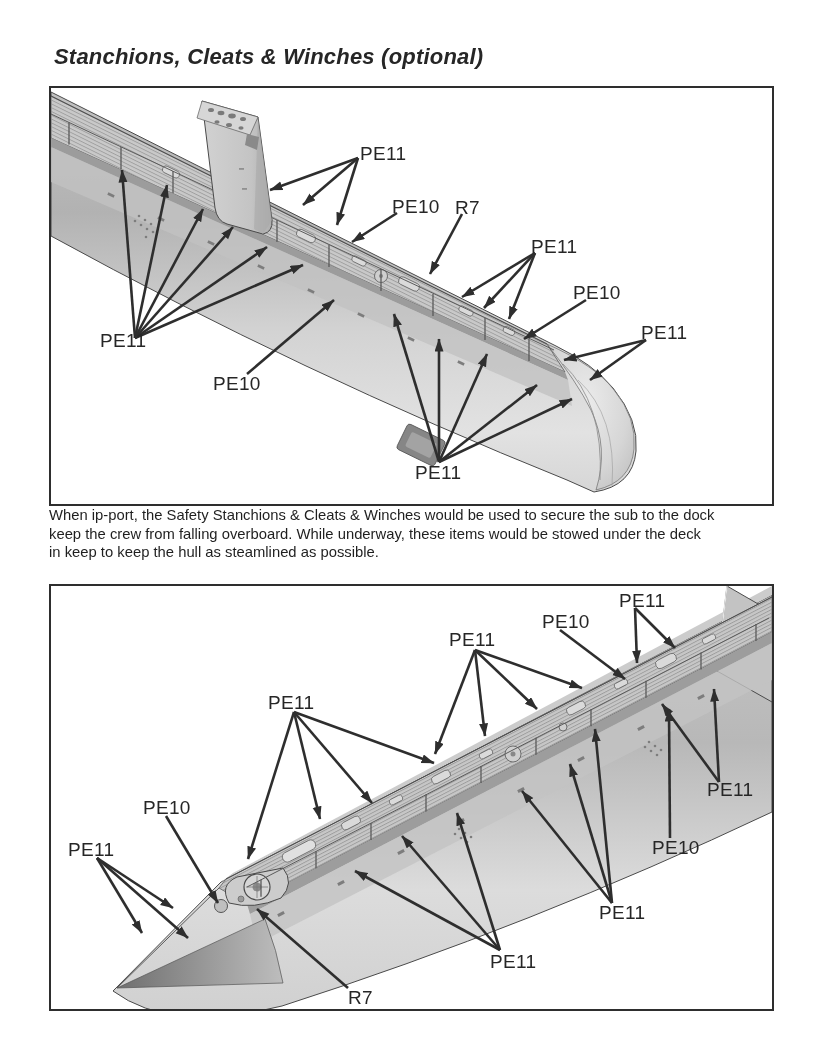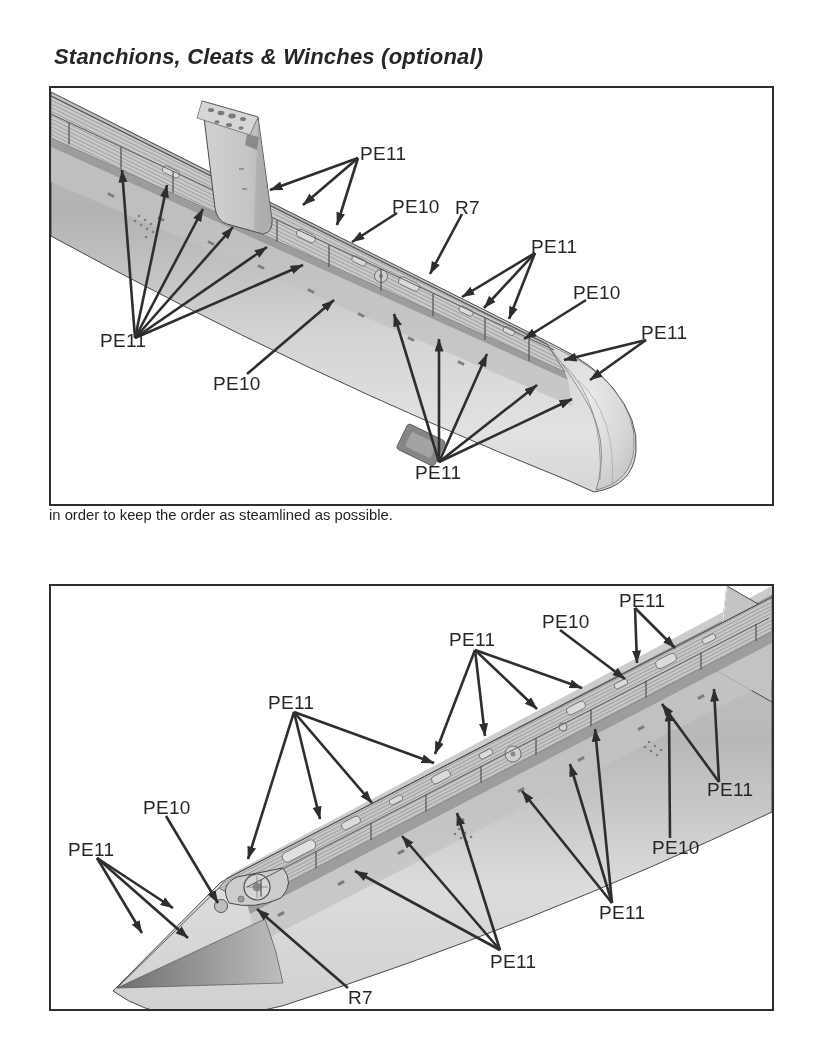--- a/index.html
+++ b/index.html
@@ -175,21 +175,23 @@
     <div class="callout" style="left:309px;top:55px">PE11</div>
     <div class="callout" style="left:341px;top:108px">PE10</div>
     <div class="callout" style="left:404px;top:109px">R7</div>
     <div class="callout" style="left:480px;top:148px">PE11</div>
     <div class="callout" style="left:522px;top:194px">PE10</div>
     <div class="callout" style="left:590px;top:234px">PE11</div>
     <div class="callout" style="left:364px;top:374px">PE11</div>
   </div>
 
   <div id="caption">
-    <div>in order to keep the order as steamlined as possible.</div>
+    <div>When ip-port, the Safety Stanchions &amp; Cleats &amp; Winches would be used to secure the sub to the dock</div>
+    <div>keep the crew from falling overboard. While underway, these items would be stowed under the deck</div>
+    <div>in keep to keep the hull as steamlined as possible.</div>
   </div>
 
   <div class="fig" id="fig-bottom">
     <svg width="721" height="423" viewBox="0 0 721 423">
 
       <g>
         <path d="M62,405 L170,296 L721,9 L721,226 Q480,340 231,420 Q120,448 62,405 Z" fill="url(#hullG2)" stroke="#4a4a4a" stroke-width="1"></path>
         <path d="M170,296 L721,9 L721,0 L182,287 Z" fill="#cccccc"></path>
       </g>
 

